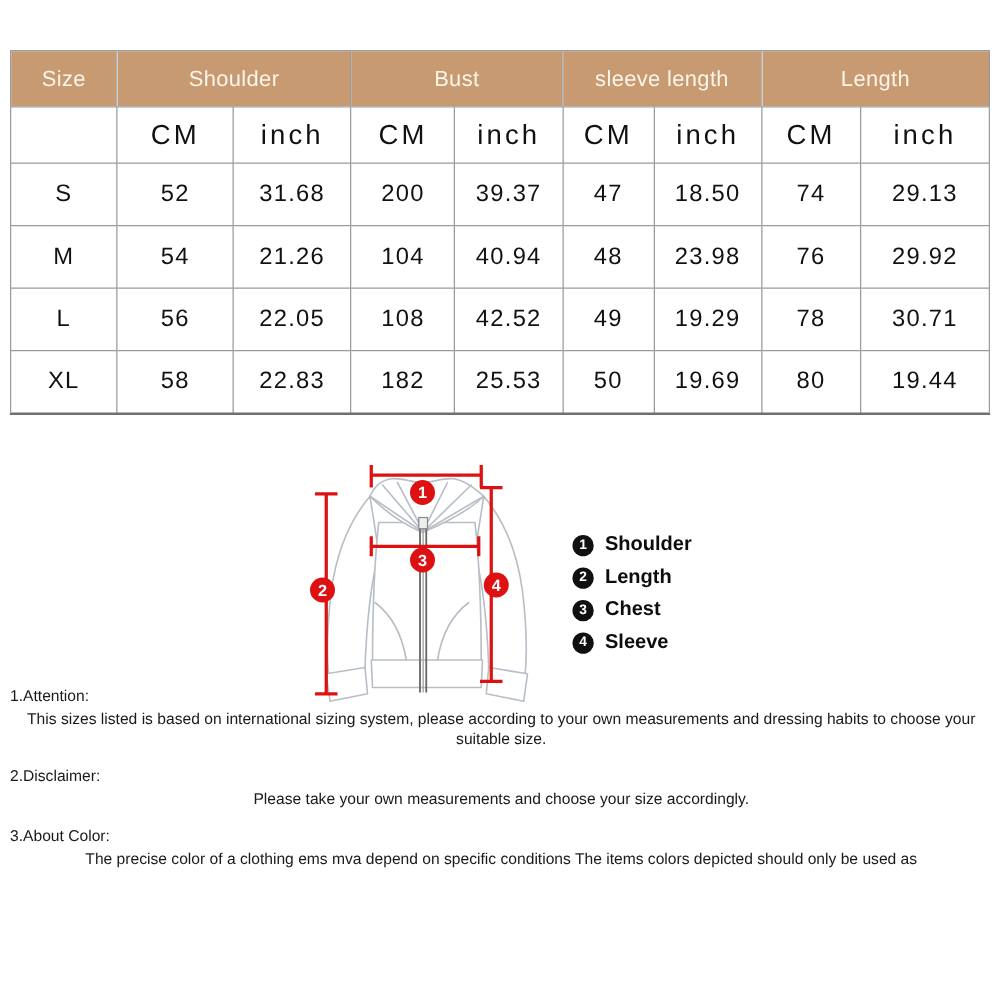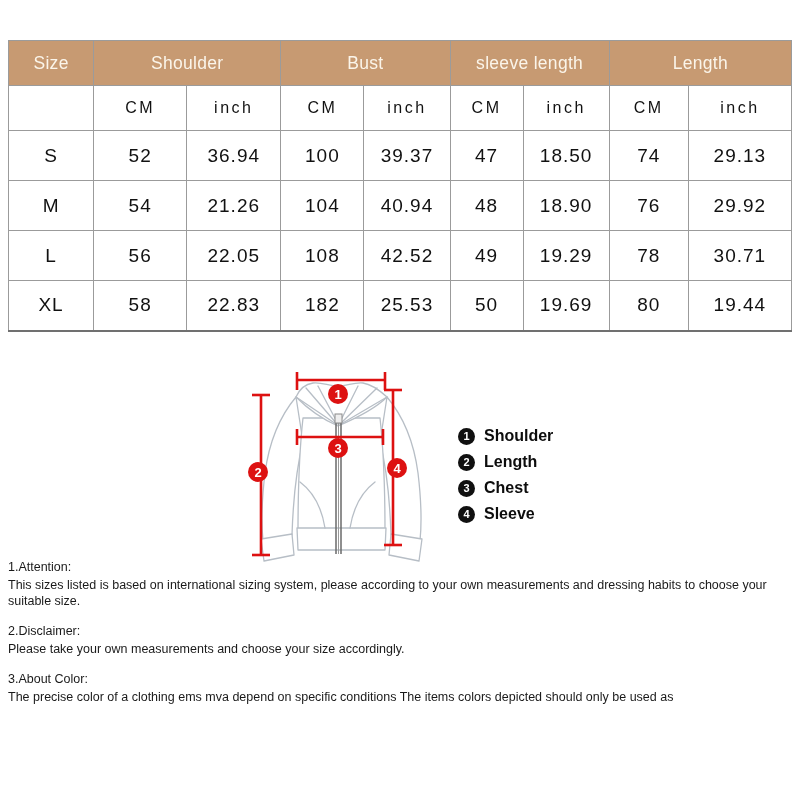--- a/index.html
+++ b/index.html
@@ -16,40 +16,40 @@
   }
   table.size-chart td{
     border:1px solid #9b9b9b;text-align:center;vertical-align:middle;
     padding:0;overflow:hidden;white-space:nowrap;
   }
   tr.group-row{height:45px;}
   tr.group-row td{
     background:#c79a72;color:#fbf5ea;font-size:17.5px;letter-spacing:.3px;
   }
   tr.units-row{height:45px;}
-  tr.units-row td{font-size:16px;letter-spacing:2.5px;color:#111;margin-top:15px;}
+  tr.units-row td{font-size:22px;letter-spacing:2.5px;color:#111;margin-top:15px;}
   tr.data-row{height:50px;}
   tr.data-row td{font-size:19px;letter-spacing:1px;color:#111;}
 
   
   .diagram{position:absolute;left:225px;top:358px;}
   .legend{position:absolute;left:458px;top:423px;}
   .legend-item{display:flex;align-items:center;height:26px;}
   .lmark{
     display:inline-block;width:17px;height:17px;border-radius:50%;
     background:#101010;color:#ffffff;font-size:11px;font-weight:bold;
     line-height:17px;text-align:center;flex:0 0 17px;
   }
   .llabel{padding-left:9px;font-size:16px;font-weight:600;color:#0d0d0d;}
 
   
   .notes{position:absolute;left:8px;top:549px;width:786px;}
   .note-title{margin:14px 0 2px 0;font-size:12.5px;line-height:16px;}
-  .note-title.first{margin-top:10px;}
-  .note-body{margin:1px 0;font-size:12.5px;line-height:16px;}
+  .note-title.first{margin-top:0;}
+  .note-body{margin:1px 0;font-size:12.5px;line-height:16px;text-align:center;}
 </style>
 </head>
 <body>
 
 <div class="chart-wrap">
   <table class="size-chart">
     <colgroup>
       <col style="width:85px">
         <col style="width:93px">
         <col style="width:94px">
@@ -75,36 +75,36 @@
       <td>CM</td>
       <td>inch</td>
       <td>CM</td>
       <td>inch</td>
       <td>CM</td>
       <td>inch</td>
     </tr>
     <tr class="data-row">
       <td>S</td>
       <td>52</td>
-      <td>36.94</td>
-      <td>100</td>
+      <td>31.68</td>
+      <td>200</td>
       <td>39.37</td>
       <td>47</td>
       <td>18.50</td>
       <td>74</td>
       <td>29.13</td>
     </tr>
     <tr class="data-row">
       <td>M</td>
       <td>54</td>
       <td>21.26</td>
       <td>104</td>
       <td>40.94</td>
       <td>48</td>
-      <td>18.90</td>
+      <td>23.98</td>
       <td>76</td>
       <td>29.92</td>
     </tr>
     <tr class="data-row">
       <td>L</td>
       <td>56</td>
       <td>22.05</td>
       <td>108</td>
       <td>42.52</td>
       <td>49</td>

